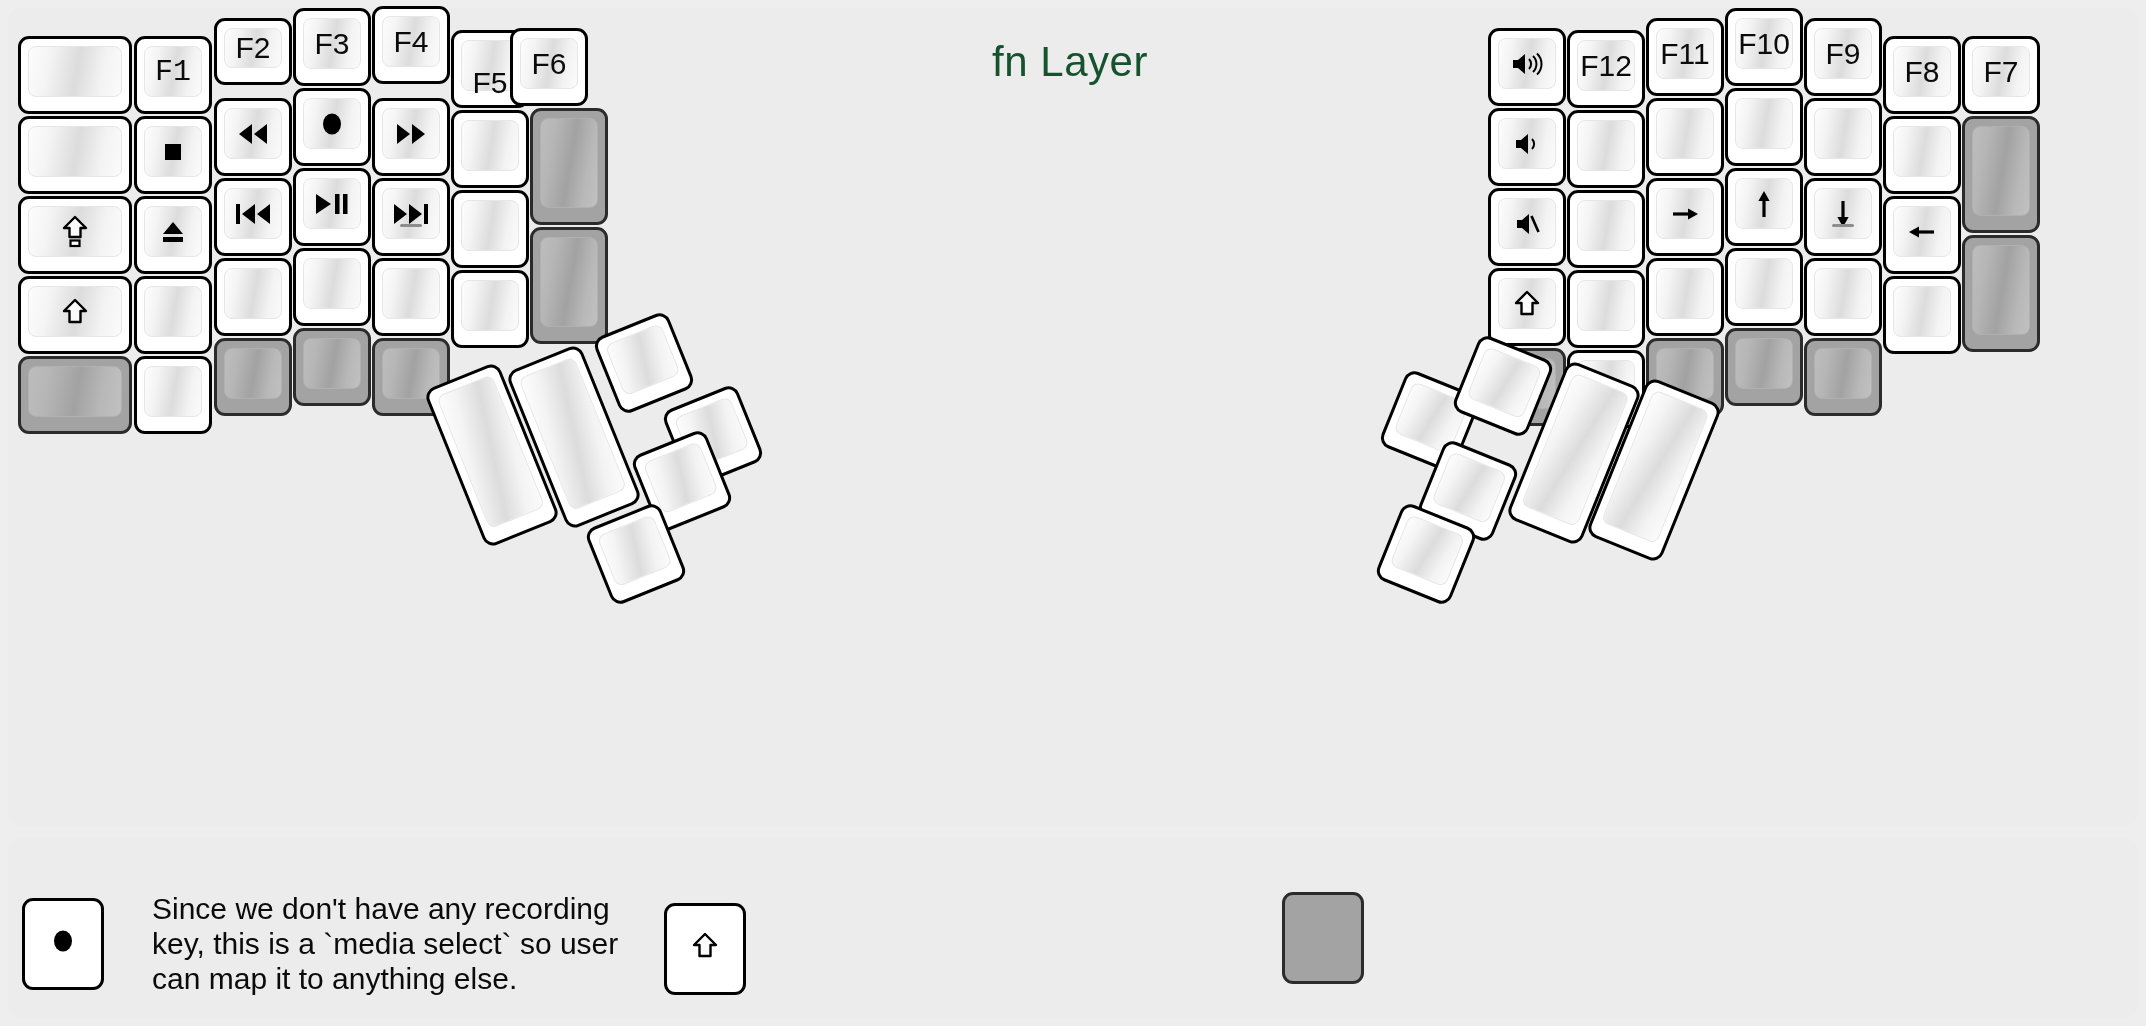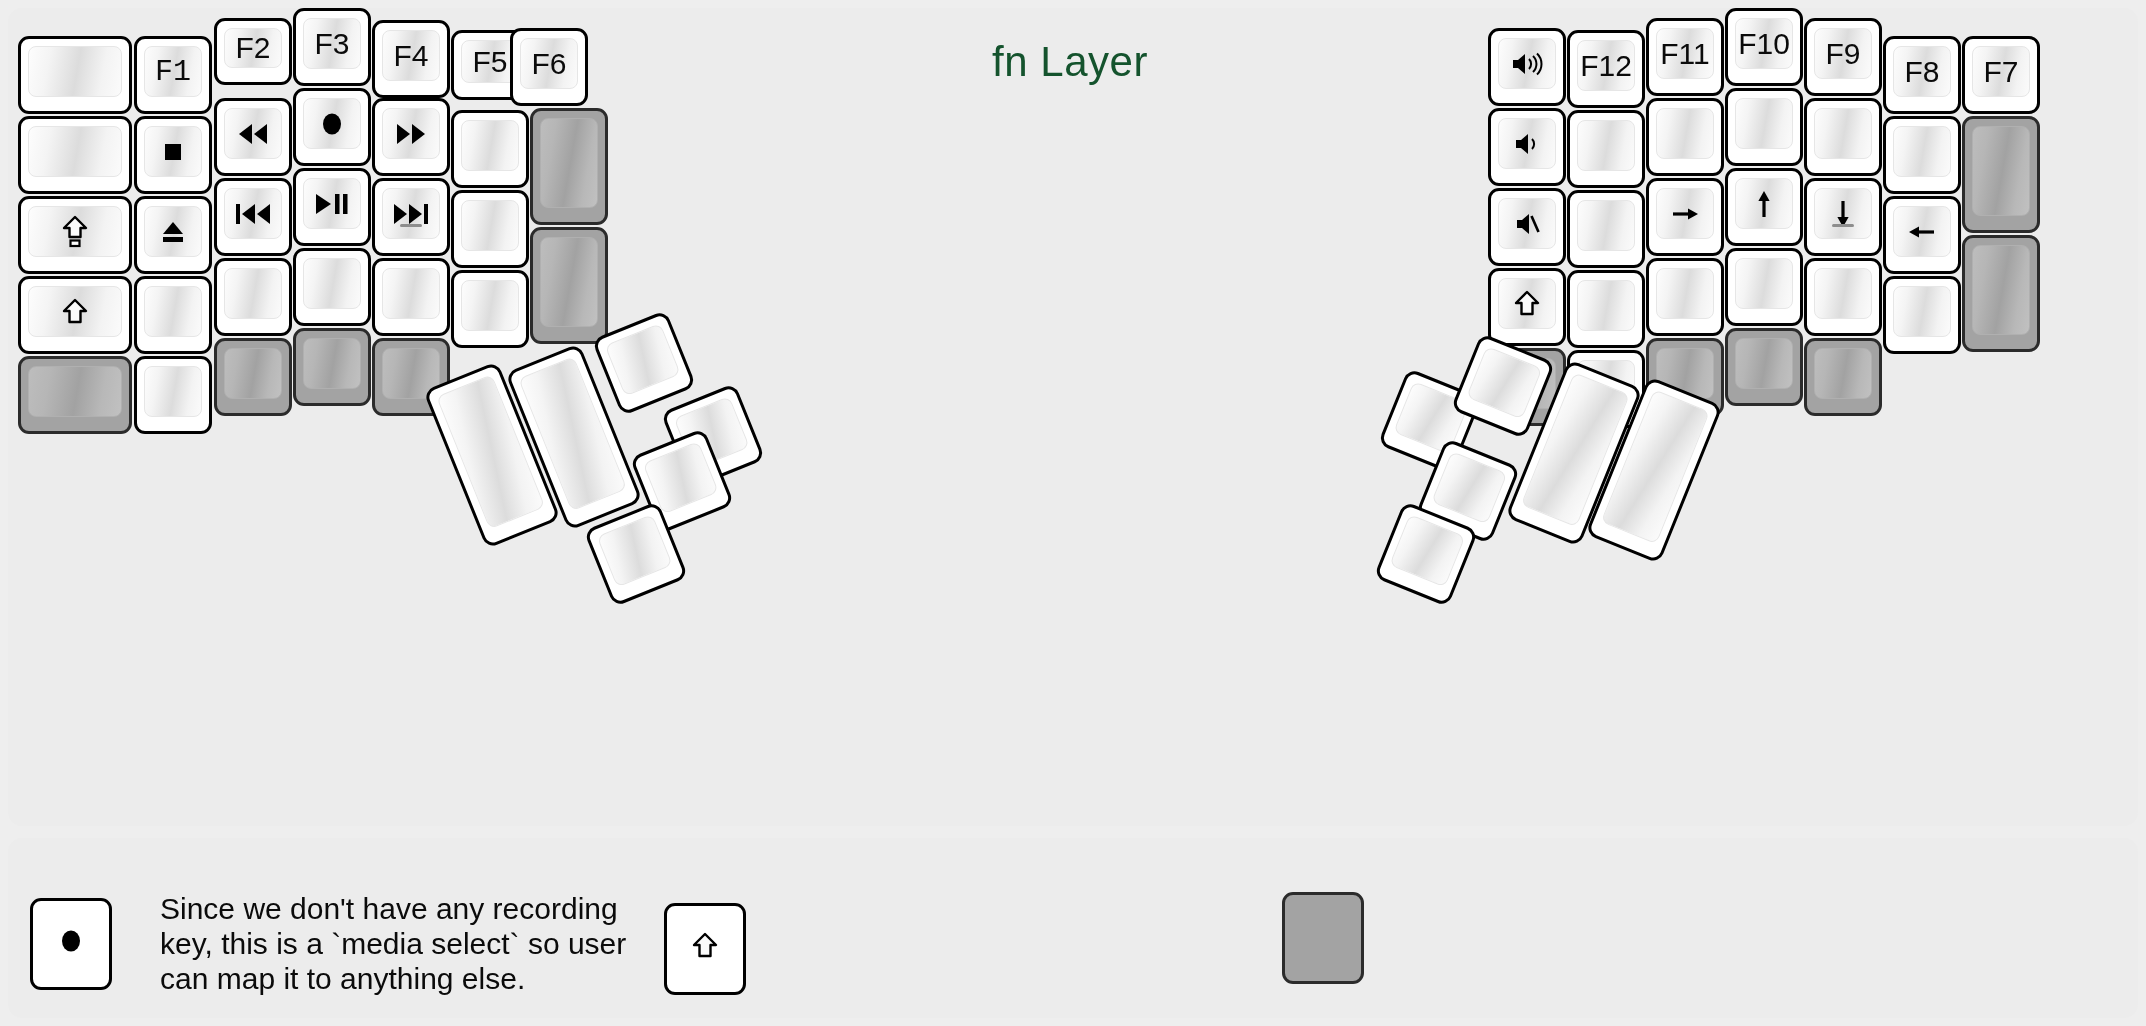--- a/index.html
+++ b/index.html
@@ -91,21 +91,21 @@
     width:82px;height:92px;
     background:#fff;border:3px solid #000;border-radius:11px;
     display:flex;align-items:center;justify-content:center;flex:0 0 auto;
   }
   .legend-key.trans{background:#a3a3a3;border-color:#2b2b2b;}
   .legend-key .cap{left:7px;right:7px;top:7px;bottom:14px;}
   .legend-key .lbl{font-size:30px;margin-bottom:7px;position:relative;z-index:2;}
   .legend-text{
     font-size:30px;line-height:1.16;color:#0b0b0b;white-space:pre-line;
   }
-  #legend-0{left:30px;  top:892px;gap:48px;}
+  #legend-0{left:22px;  top:892px;gap:48px;}
   #legend-1{left:664px; top:903px;}
   #legend-2{left:1282px;top:892px;}
 
   
   svg.g{display:block;}
 </style>
 </head>
 <body>
 
 <div id="root">
@@ -219,21 +219,21 @@
             <rect x="29" y="3" width="4.5" height="20" fill="#000"></rect>
           </svg>
         </span>
       </div>
       <div class="key" style="left: 293px; top: 248px; width: 78px; height: 78px;">
         <div class="cap"></div>
       </div>
       <div class="key trans" style="left: 293px; top: 328px; width: 78px; height: 78px;">
         <div class="cap"></div>
       </div>
-      <div class="key" style="left: 372px; top: 20px; width: 78px; height: 78px; text-align: right;">
+      <div class="key" style="left: 372px; top: 6px; width: 78px; height: 78px; text-align: right;">
         <div class="cap"></div>
         <span class="lbl">F4</span>
       </div>
       <div class="key" style="left: 372px; top: 98px; width: 78px; height: 78px;">
         <div class="cap"></div>
         <span class="lbl gly">
           <svg class="g" width="34" height="26" viewBox="0 0 34 26">
             <path d="M3 3 L3 23 L16 13 Z" fill="#000"></path>
             <path d="M18 3 L18 23 L31 13 Z" fill="#000"></path>
           </svg>
@@ -249,21 +249,21 @@
           </svg>
         </span>
         <div class="homing"></div>
       </div>
       <div class="key" style="left: 372px; top: 258px; width: 78px; height: 78px;">
         <div class="cap"></div>
       </div>
       <div class="key trans" style="left: 372px; top: 338px; width: 78px; height: 78px;">
         <div class="cap"></div>
       </div>
-      <div class="key" style="left: 451px; top: 30px; width: 78px; height: 70px;">
+      <div class="key" style="left: 451px; top: 30px; width: 78px; height: 78px; align-items: flex-end;">
         <div class="cap"></div>
         <span class="lbl">F5</span>
       </div>
       <div class="key" style="left: 451px; top: 110px; width: 78px; height: 78px;">
         <div class="cap"></div>
       </div>
       <div class="key" style="left: 451px; top: 190px; width: 78px; height: 78px;">
         <div class="cap"></div>
       </div>
       <div class="key" style="left: 451px; top: 270px; width: 78px; height: 78px;">

